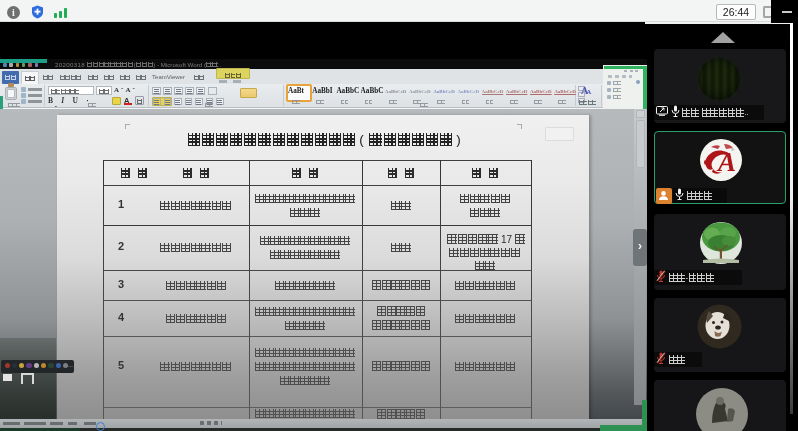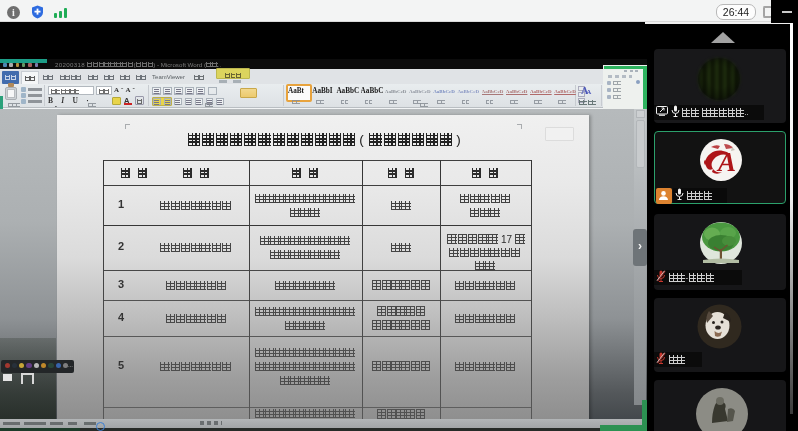--- a/index.html
+++ b/index.html
@@ -22,21 +22,21 @@
 <div style="position:absolute;left:0px;top:0px;width:798px;height:22px;background:#f3f4f4;border-bottom:1px solid #d9d9d9;z-index:40;"></div>
 <div style="position:absolute;left:7px;top:6px;width:13px;height:13px;background:#6f6f6f;border-radius:50%;z-index:41;color:#f4f4f4;font:bold 10px Liberation Serif,serif;text-align:center;line-height:13px;">i</div>
 <svg style="position:absolute;left:31px;top:5px;width:13px;height:14px;z-index:41;" viewBox="0 0 13 14">
     <path d="M6.5 0.5 L12 2.6 V7.3 C12 10.4 9.6 12.5 6.5 13.5 C3.4 12.5 1 10.4 1 7.3 V2.6 Z" fill="#2e6ce0"></path>
     <rect x="5.6" y="3.6" width="1.8" height="6" fill="#fff"></rect>
     <rect x="3.5" y="5.7" width="6" height="1.8" fill="#fff"></rect>
   </svg>
 <div style="position:absolute;left:54px;top:13px;width:3.2px;height:5px;background:#1fad56;border-radius:1px;z-index:41;"></div>
 <div style="position:absolute;left:59px;top:11px;width:3.2px;height:7px;background:#1fad56;border-radius:1px;z-index:41;"></div>
 <div style="position:absolute;left:64px;top:8px;width:3.2px;height:10px;background:#1fad56;border-radius:1px;z-index:41;"></div>
-<div style="position:absolute;left:716px;top:4px;width:40px;height:16px;background:#fdfdfd;border:1px solid #b8b8b8;border-radius:7px;z-index:41;font:10.5px Liberation Sans;color:#1a1a1a;text-align:center;line-height:14px;">26:44</div>
+<div style="position:absolute;left:716px;top:4px;width:40px;height:16px;background:#fdfdfd;border:1px solid #b8b8b8;border-radius:2px;z-index:41;font:10.5px Liberation Sans;color:#1a1a1a;text-align:center;line-height:14px;">26:44</div>
 <div style="position:absolute;left:763px;top:6px;width:9px;height:12px;border:2px solid #a4a4a4;border-right:none;border-radius:2px;z-index:41;"></div>
 <div style="position:absolute;left:771px;top:0px;width:27px;height:23px;background:#000;z-index:42;"></div>
 <div style="position:absolute;left:782px;top:10.5px;width:10px;height:2.4px;background:#c9c9c9;z-index:43;"></div>
 <div style="position:absolute;left:645px;top:22px;width:148px;height:2.2px;background:#f0f0f0;z-index:30;"></div>
 <div style="position:absolute;left:790px;top:21.5px;width:2.6px;height:392px;background:linear-gradient(#fff 0%,#eee 45%,#999 70%,#3a3a3a 100%);z-index:30;"></div>
 <div style="position:absolute;left:0px;top:59px;width:647px;height:10px;background:#0c0c0c;"></div>
 <div style="position:absolute;left:0px;top:59px;width:47px;height:3.5px;background:#1d9e88;"></div>
 <div style="position:absolute;left:3px;top:63px;width:3.6px;height:3.6px;background:#5a9ed0;border-radius:1px;opacity:.85;"></div>
 <div style="position:absolute;left:9.3px;top:63px;width:3.6px;height:3.6px;background:#c8c8c8;border-radius:1px;opacity:.85;"></div>
 <div style="position:absolute;left:15.6px;top:63px;width:3.6px;height:3.6px;background:#d0a84a;border-radius:1px;opacity:.85;"></div>

